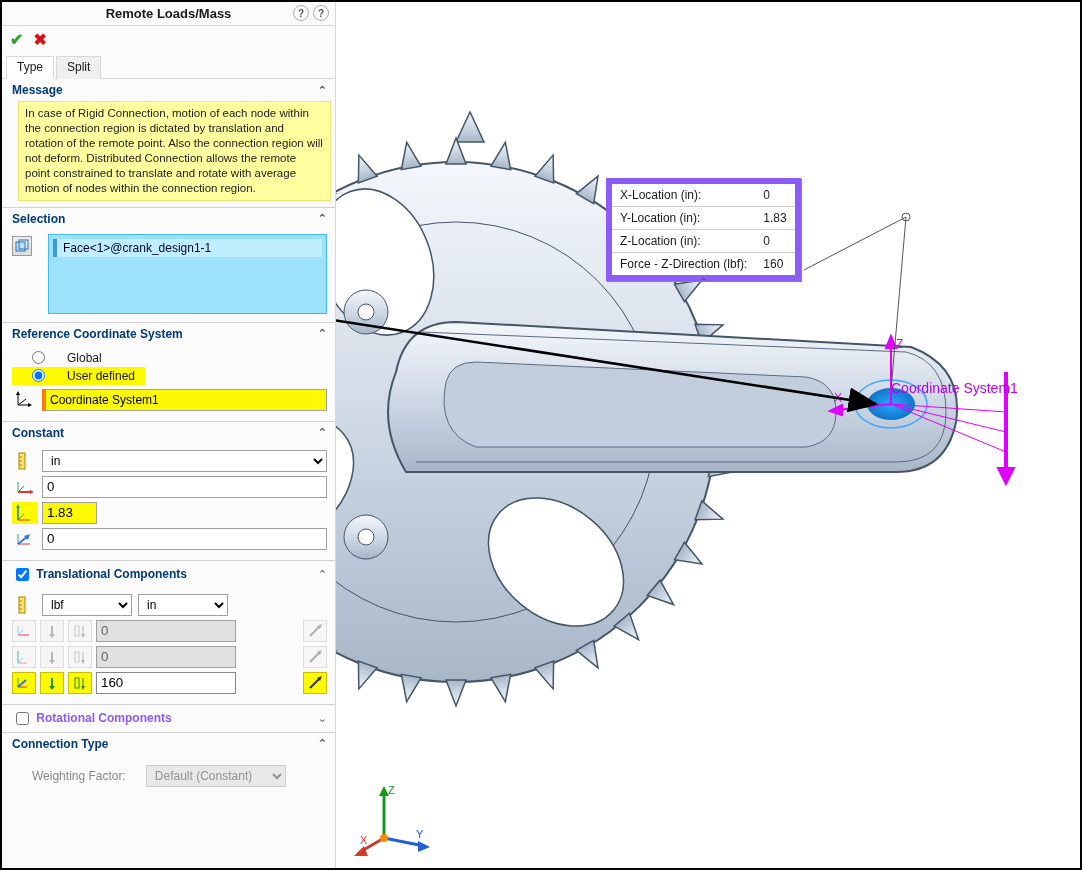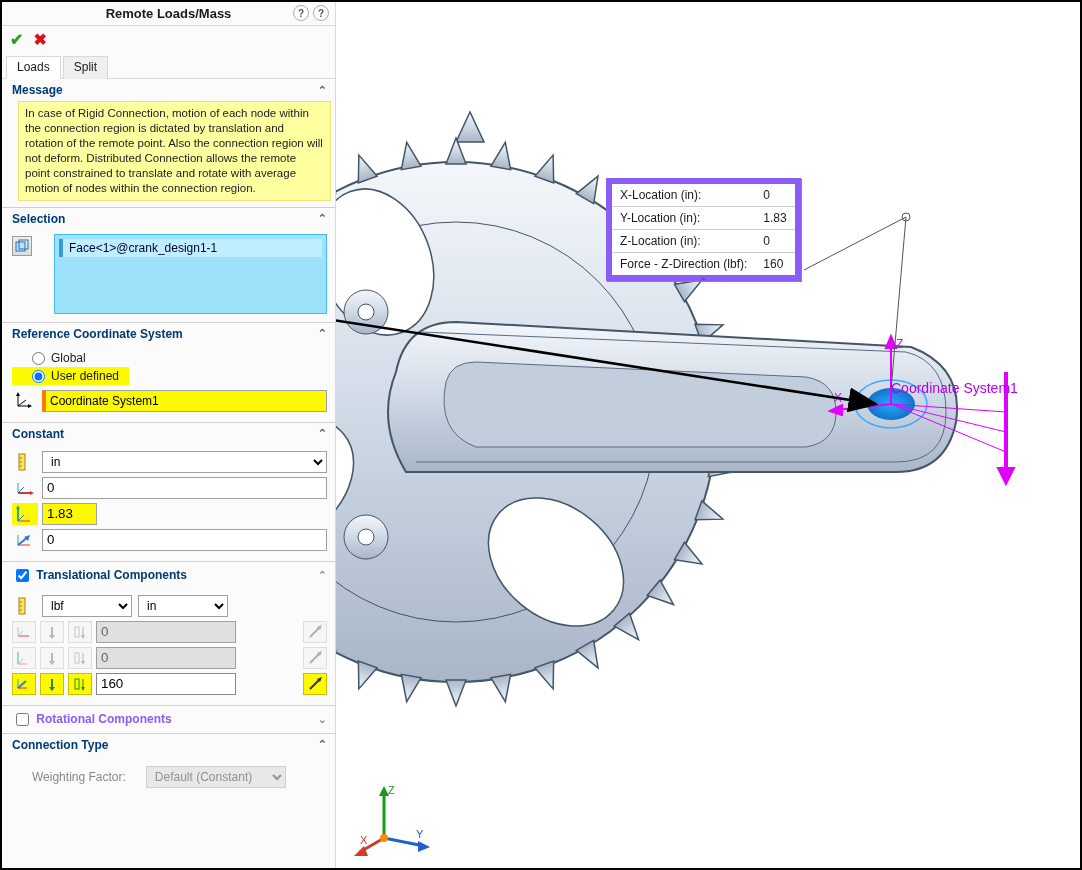--- a/index.html
+++ b/index.html
@@ -93,35 +93,35 @@
     padding:4px 8px 4px 10px; font-weight:600; cursor:default;
     color:#003a74;
   }
   .sec-head .chev { color:#666; font-size:11px; }
   .sec-content { padding:4px 8px 8px 10px; }
   .message-box {
     background:var(--msg-bg); border:1px solid var(--msg-border);
     padding:4px 6px; font-size:11.5px; line-height:1.3; color:#222;
     margin:0 4px 6px 16px;
   }
-  .selection-row { display:flex; align-items:flex-start; gap:22px; }
+  .selection-row { display:flex; align-items:flex-start; gap:16px; }
   .sel-icon {
     width:20px; height:20px; border:1px solid #999; background:linear-gradient(#eee,#ddd);
     display:flex; align-items:center; justify-content:center; margin-top:2px;
   }
   .sel-box {
     flex:1; height:80px; border:1px solid var(--select-border);
     background:var(--select-blue); position:relative; padding:4px;
   }
   .sel-item {
     background:var(--select-inner); border-left:4px solid #3a99d9;
     padding:2px 6px; font-size:12px; color:#063; color:#003;
   }
   .radio-row, .check-row {
-    display:flex; align-items:flex-end; gap:6px; padding:2px 0 2px 20px;
+    display:flex; align-items:flex-start; gap:22px; padding:2px 0 2px 20px;
   }
   .radio-row input, .check-row input { margin:0; }
   .radio-row.hilite, .field-row.hilite, .coord-row.hilite { background:var(--hilite); }
   .field-row {
     display:flex; align-items:center; gap:6px; padding:2px 0;
   }
   .field-icon {
     width:24px; height:22px; display:flex; align-items:center; justify-content:center;
     font-size:11px; flex:none;
   }
@@ -203,21 +203,21 @@
         <span>?</span>
       </div>
     </div>
 
     <div class="confirm-row">
       <span class="ok">✔</span>
       <span class="cancel">✖</span>
     </div>
 
     <div class="tabs">
-      <div class="tab active">Loads</div>
+      <div class="tab active">Type</div>
       <div class="tab">Split</div>
     </div>
 
     <div class="panel-body">
 
       <div class="section">
         <div class="sec-head">
           <span>Message</span>
           <span class="chev">⌃</span>
         </div>

